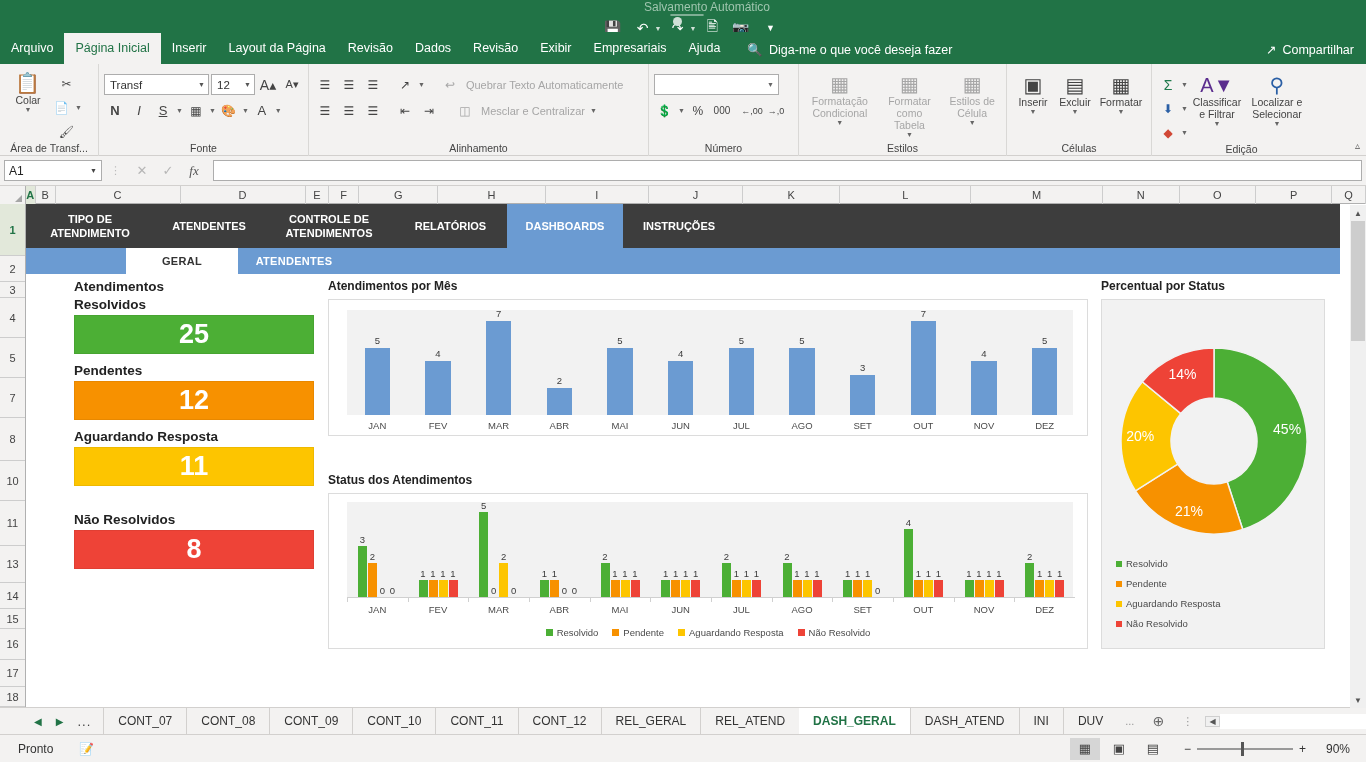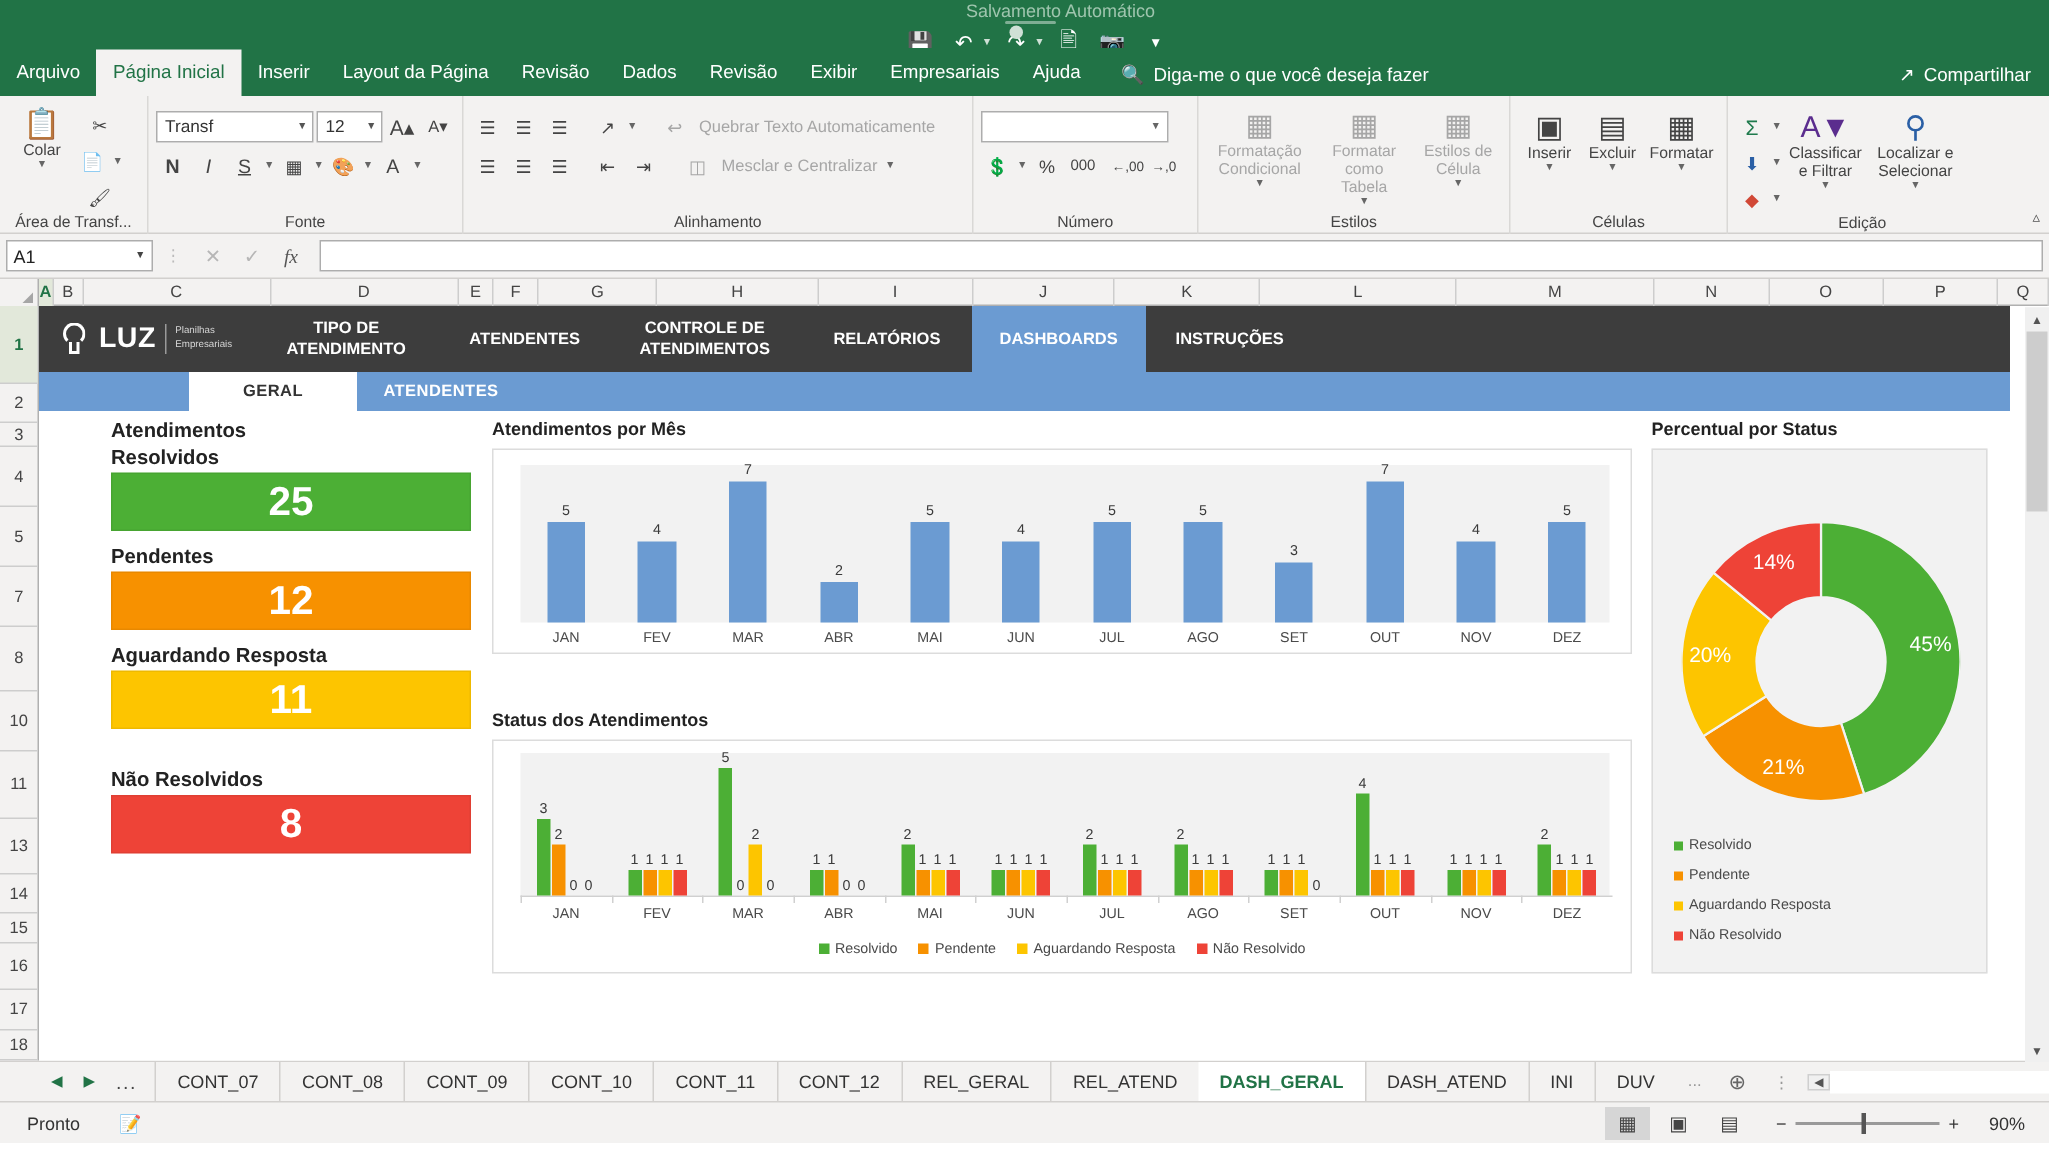--- a/index.html
+++ b/index.html
@@ -558,33 +558,20 @@
       <div class="rh" style="height:26px">14</div>
       <div class="rh" style="height:20px">15</div>
       <div class="rh" style="height:31px">16</div>
       <div class="rh" style="height:27px">17</div>
       <div class="rh" style="height:20px">18</div>
     </div>
 
     <div class="sheet">
 
       <div class="navbar">
-        <div class="logo">
-          <div class="bulb">
-            <div class="b-c"></div>
-              <div class="b-s"></div>
-              <div class="b-b"></div>
-          </div>
-          <div class="logo-luz">LUZ</div>
-          <div class="logo-div"></div>
-          <div>
-            <div class="logo-sub">Planilhas</div>
-            <div class="logo-sub">Empresariais</div>
-          </div>
-        </div>
         <div class="navitem" style="width:128px">TIPO DE ATENDIMENTO</div>
         <div class="navitem" style="width:110px">ATENDENTES</div>
         <div class="navitem" style="width:130px">CONTROLE DE ATENDIMENTOS</div>
         <div class="navitem" style="width:113px">RELATÓRIOS</div>
         <div class="navitem active" style="width:116px">DASHBOARDS</div>
         <div class="navitem" style="width:112px">INSTRUÇÕES</div>
       </div>
 
       <div class="tabbar">
         <div class="dtab active">GERAL</div>

